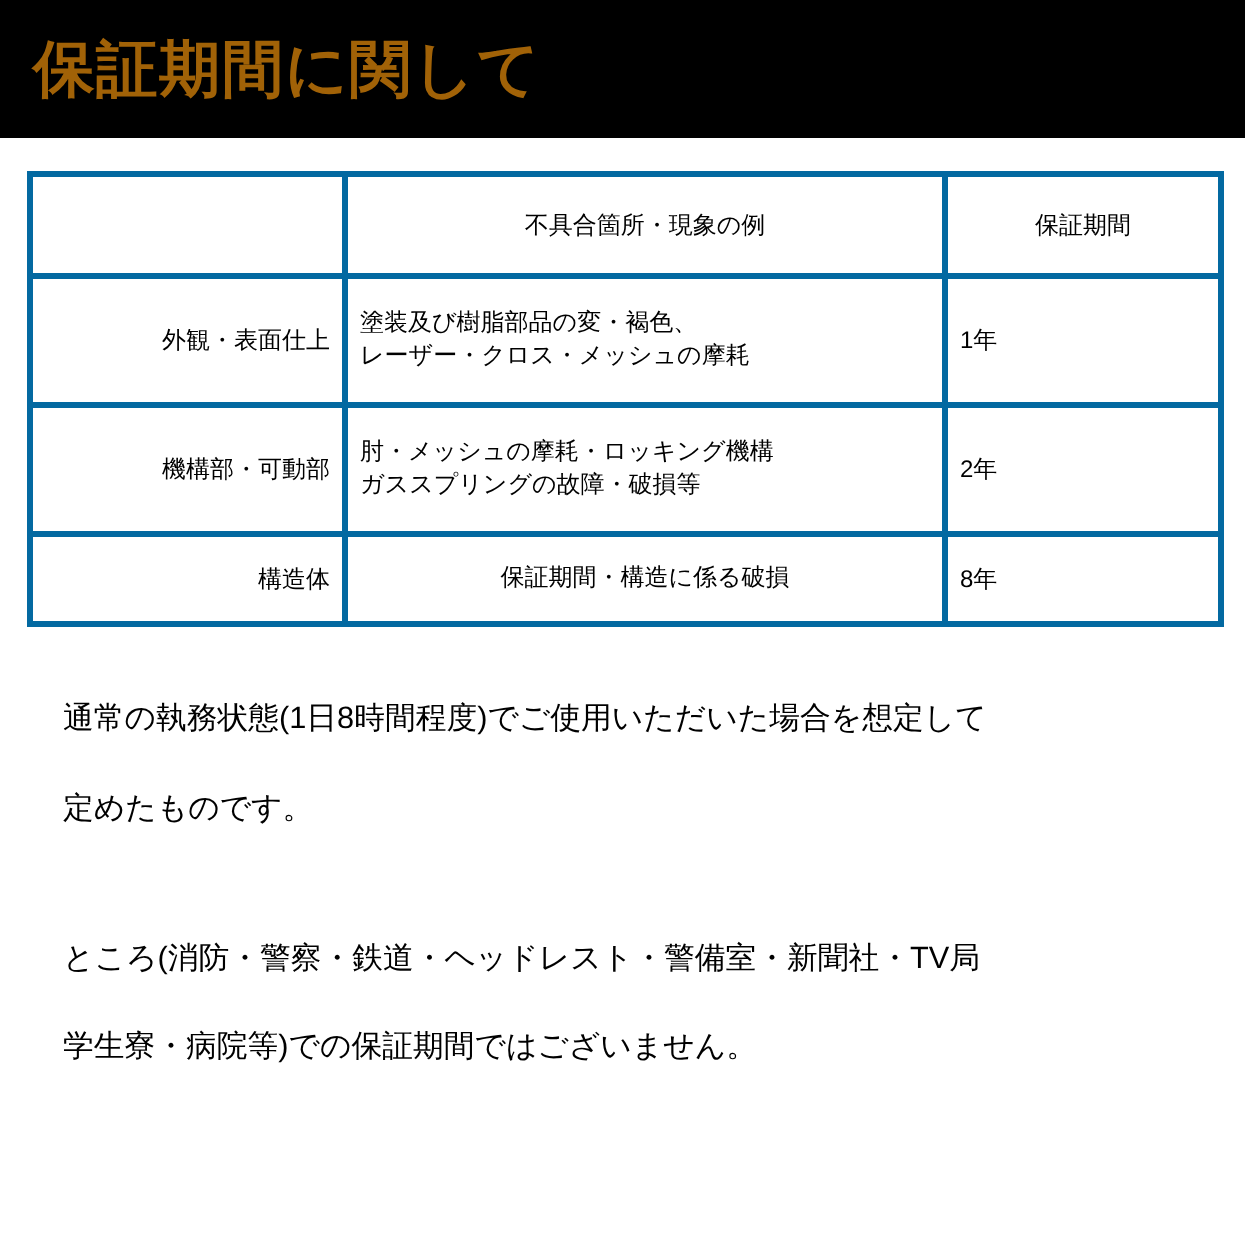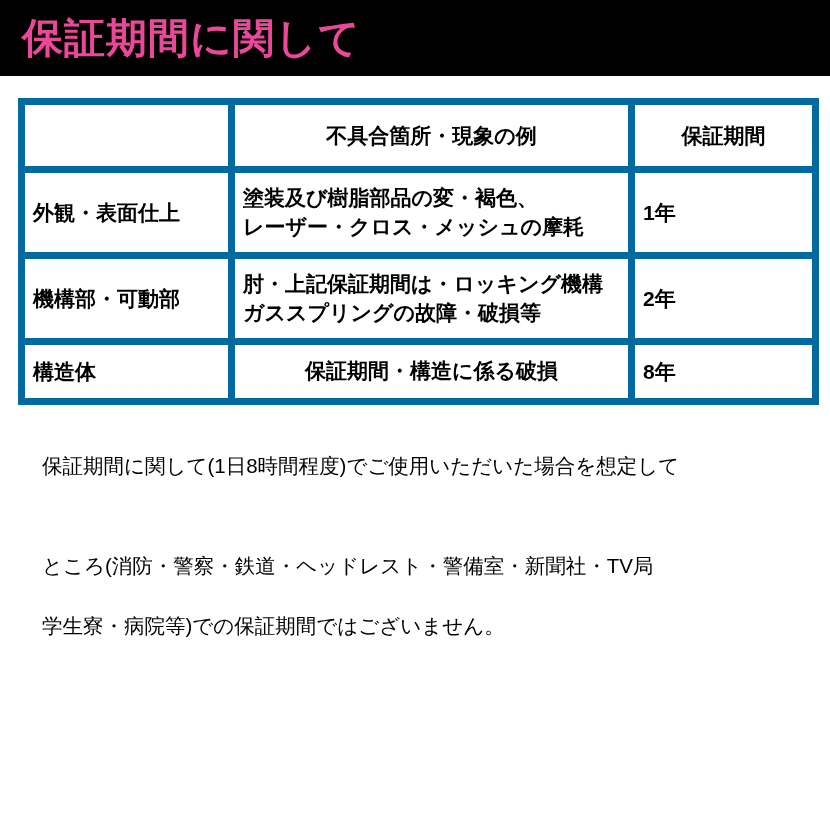--- a/index.html
+++ b/index.html
@@ -18,22 +18,22 @@
   .page {
     position: relative;
     width: 830px;
     height: 830px;
     box-sizing: border-box;
   }
 
   
   .header {
     background: #000000;
-    color: #ec4899;
-    height: 76px;
+    color: #a16207;
+    height: 92px;
     display: flex;
     align-items: center;
     padding: 0 22px;
     box-sizing: border-box;
   }
   .header-title {
     font-size: 41px;
     font-weight: bold;
     letter-spacing: 1px;
     line-height: 1;
@@ -44,41 +44,41 @@
     padding: 22px 18px 0 18px;
     box-sizing: border-box;
   }
   table.warranty {
     border-collapse: collapse;
     width: 794px;
     table-layout: fixed;
   }
   table.warranty td,
   table.warranty th {
-    border: 7px solid #0369a1;
+    border: 4px solid #0369a1;
     padding: 6px 8px;
-    font-size: 21px;
-    font-weight: bold;
+    font-size: 16px;
+    font-weight: normal;
     vertical-align: middle;
     box-sizing: border-box;
   }
   col.c-cat { width: 210px; }
   col.c-desc { width: 400px; }
   col.c-term { width: 184px; }
 
   .head-row td {
     height: 68px;
     text-align: center;
     font-size: 25px;
   }
   .head-blank { border-left: 2px solid #000; }
 
   .body-row td { height: 86px; }
   .cell-cat {
-    text-align: left;
+    text-align: right;
     font-size: 22px;
   }
   .cell-desc {
     text-align: left;
     font-size: 21px;
     line-height: 1.35;
     padding-left: 14px;
   }
   .cell-desc.centered { text-align: center; padding-left: 8px; }
   .cell-term {
@@ -130,38 +130,39 @@
 
         <tr class="body-row">
           <td class="cell-cat">外観・表面仕上</td>
           <td class="cell-desc" style="white-space: pre-line;">塗装及び樹脂部品の変・褐色、
 レーザー・クロス・メッシュの摩耗</td>
           <td class="cell-term">1年</td>
         </tr>
 
         <tr class="body-row">
           <td class="cell-cat">機構部・可動部</td>
-          <td class="cell-desc" style="white-space: pre-line;">肘・上記保証期間は・ロッキング機構
+          <td class="cell-desc" style="white-space: pre-line;">肘・メッシュの摩耗・ロッキング機構
 ガススプリングの故障・破損等</td>
           <td class="cell-term">2年</td>
         </tr>
 
         <tr class="body-row row-struct">
           <td class="cell-cat">構造体</td>
           <td class="cell-desc centered" style="white-space: pre-line;">保証期間・構造に係る破損</td>
           <td class="cell-term">8年</td>
         </tr>
       </tbody>
     </table>
   </div>
 
   <div class="notes">
 
     <div class="note">
-      <span class="hang note-indent">保証期間に関して(1日8時間程度)でご使用いただいた場合を想定して</span>
+      <span class="hang note-indent">通常の執務状態(1日8時間程度)でご使用いただいた場合を想定して</span>
+      <span class="hang note-indent">定めたものです。</span>
     </div>
 
     <div class="note">
       <span class="hang note-indent">ところ(消防・警察・鉄道・ヘッドレスト・警備室・新聞社・TV局</span>
       <span class="hang note-indent">学生寮・病院等)での保証期間ではございません。</span>
       
     </div>
 
   </div>
 

